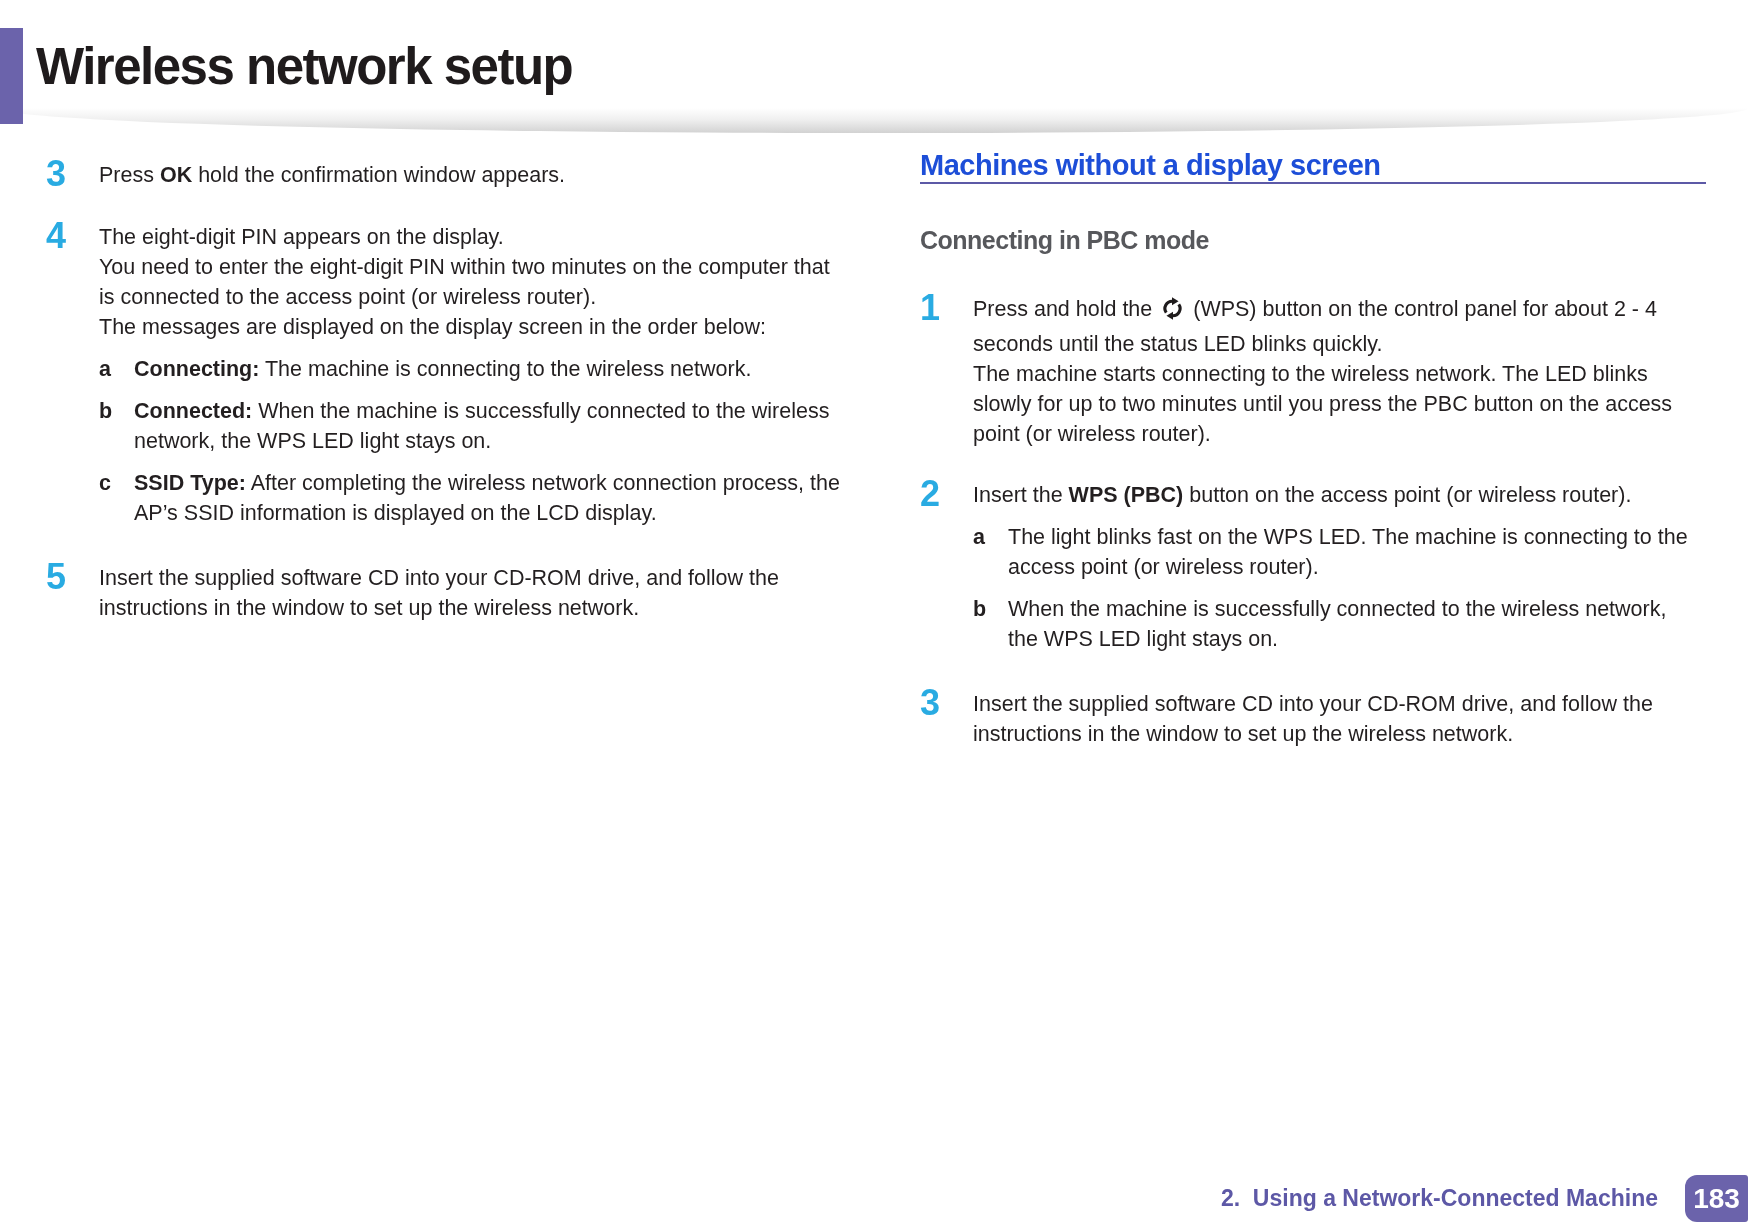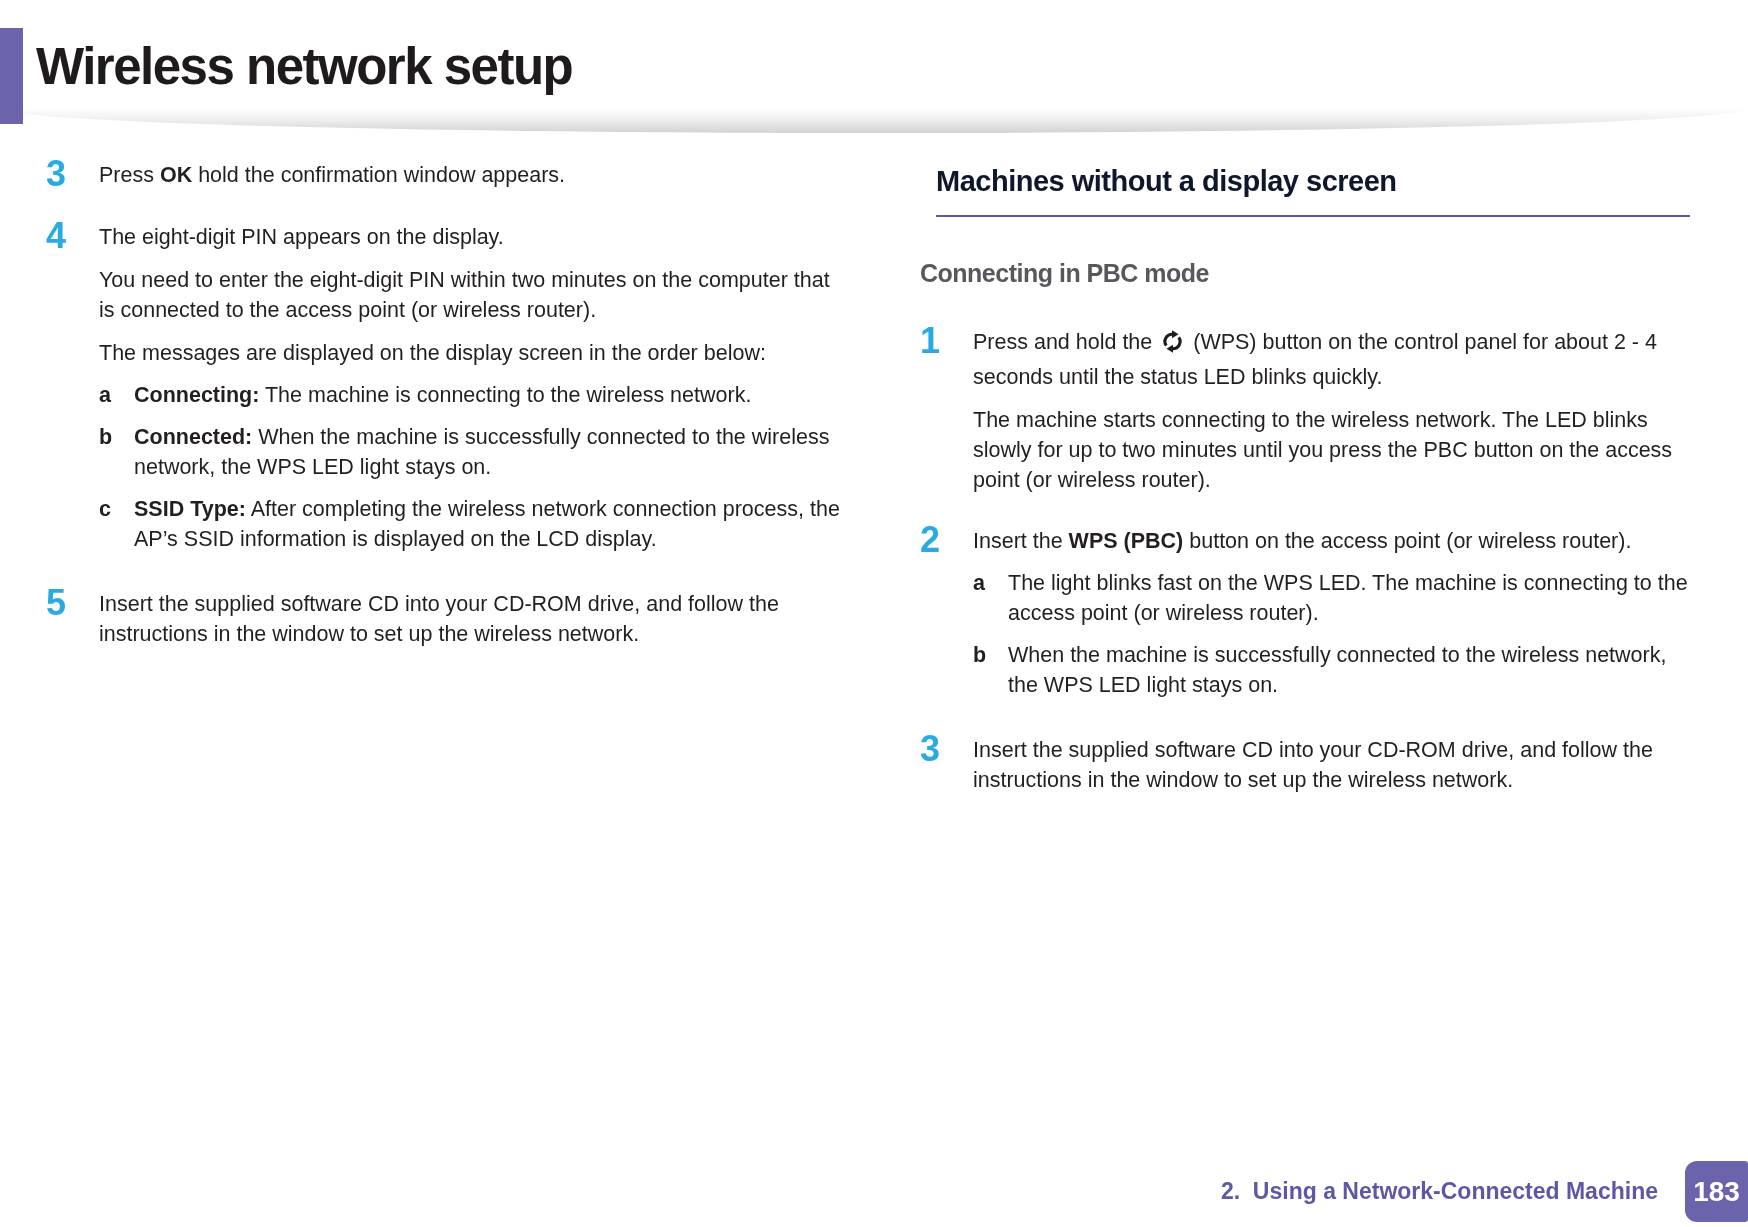--- a/index.html
+++ b/index.html
@@ -53,34 +53,33 @@
     color: #29abe2;
   }
   .step-body {
     flex: 1;
     font-size: 21.5px;
     line-height: 30px;
     padding-top: 3px;
     max-width: 745px;
   }
   .col-right .step-body { max-width: 722px; }
-  .para { margin-top: 13px; }
+  .para { }
   .subitem { display: flex; margin-top: 12px; }
   .subitem-letter { flex: 0 0 35px; font-weight: bold; }
   .subitem-text { flex: 1; }
   .mt-lg { margin-top: 32px !important; }
 
   
   .section-heading {
-    margin: 16px;
+    margin: 0;
     font-size: 29px;
     font-weight: bold;
-    color: #0f172a;
+    color: #1d4ed8;
     letter-spacing: -0.5px;
-    padding-bottom: 17px;
     border-bottom: 2px solid #5c59a6;
   }
   .sub-heading {
     margin: 42px 0 36px 0;
     font-size: 25px;
     font-weight: bold;
     color: #57585c;
     letter-spacing: -0.5px;
   }
 
@@ -101,21 +100,21 @@
   }
   .footer-chapter {
     color: #5d58a6;
     font-weight: bold;
     font-size: 23px;
     margin-right: 27px;
     white-space: pre;
   }
   .page-badge {
     width: 63px;
-    height: 61px;
+    height: 47px;
     background: #6b63ab;
     border-radius: 12px 3px 3px 12px;
     display: flex;
     align-items: center;
     justify-content: center;
     color: #ffffff;
     font-weight: bold;
     font-size: 28px;
   }
 </style>

